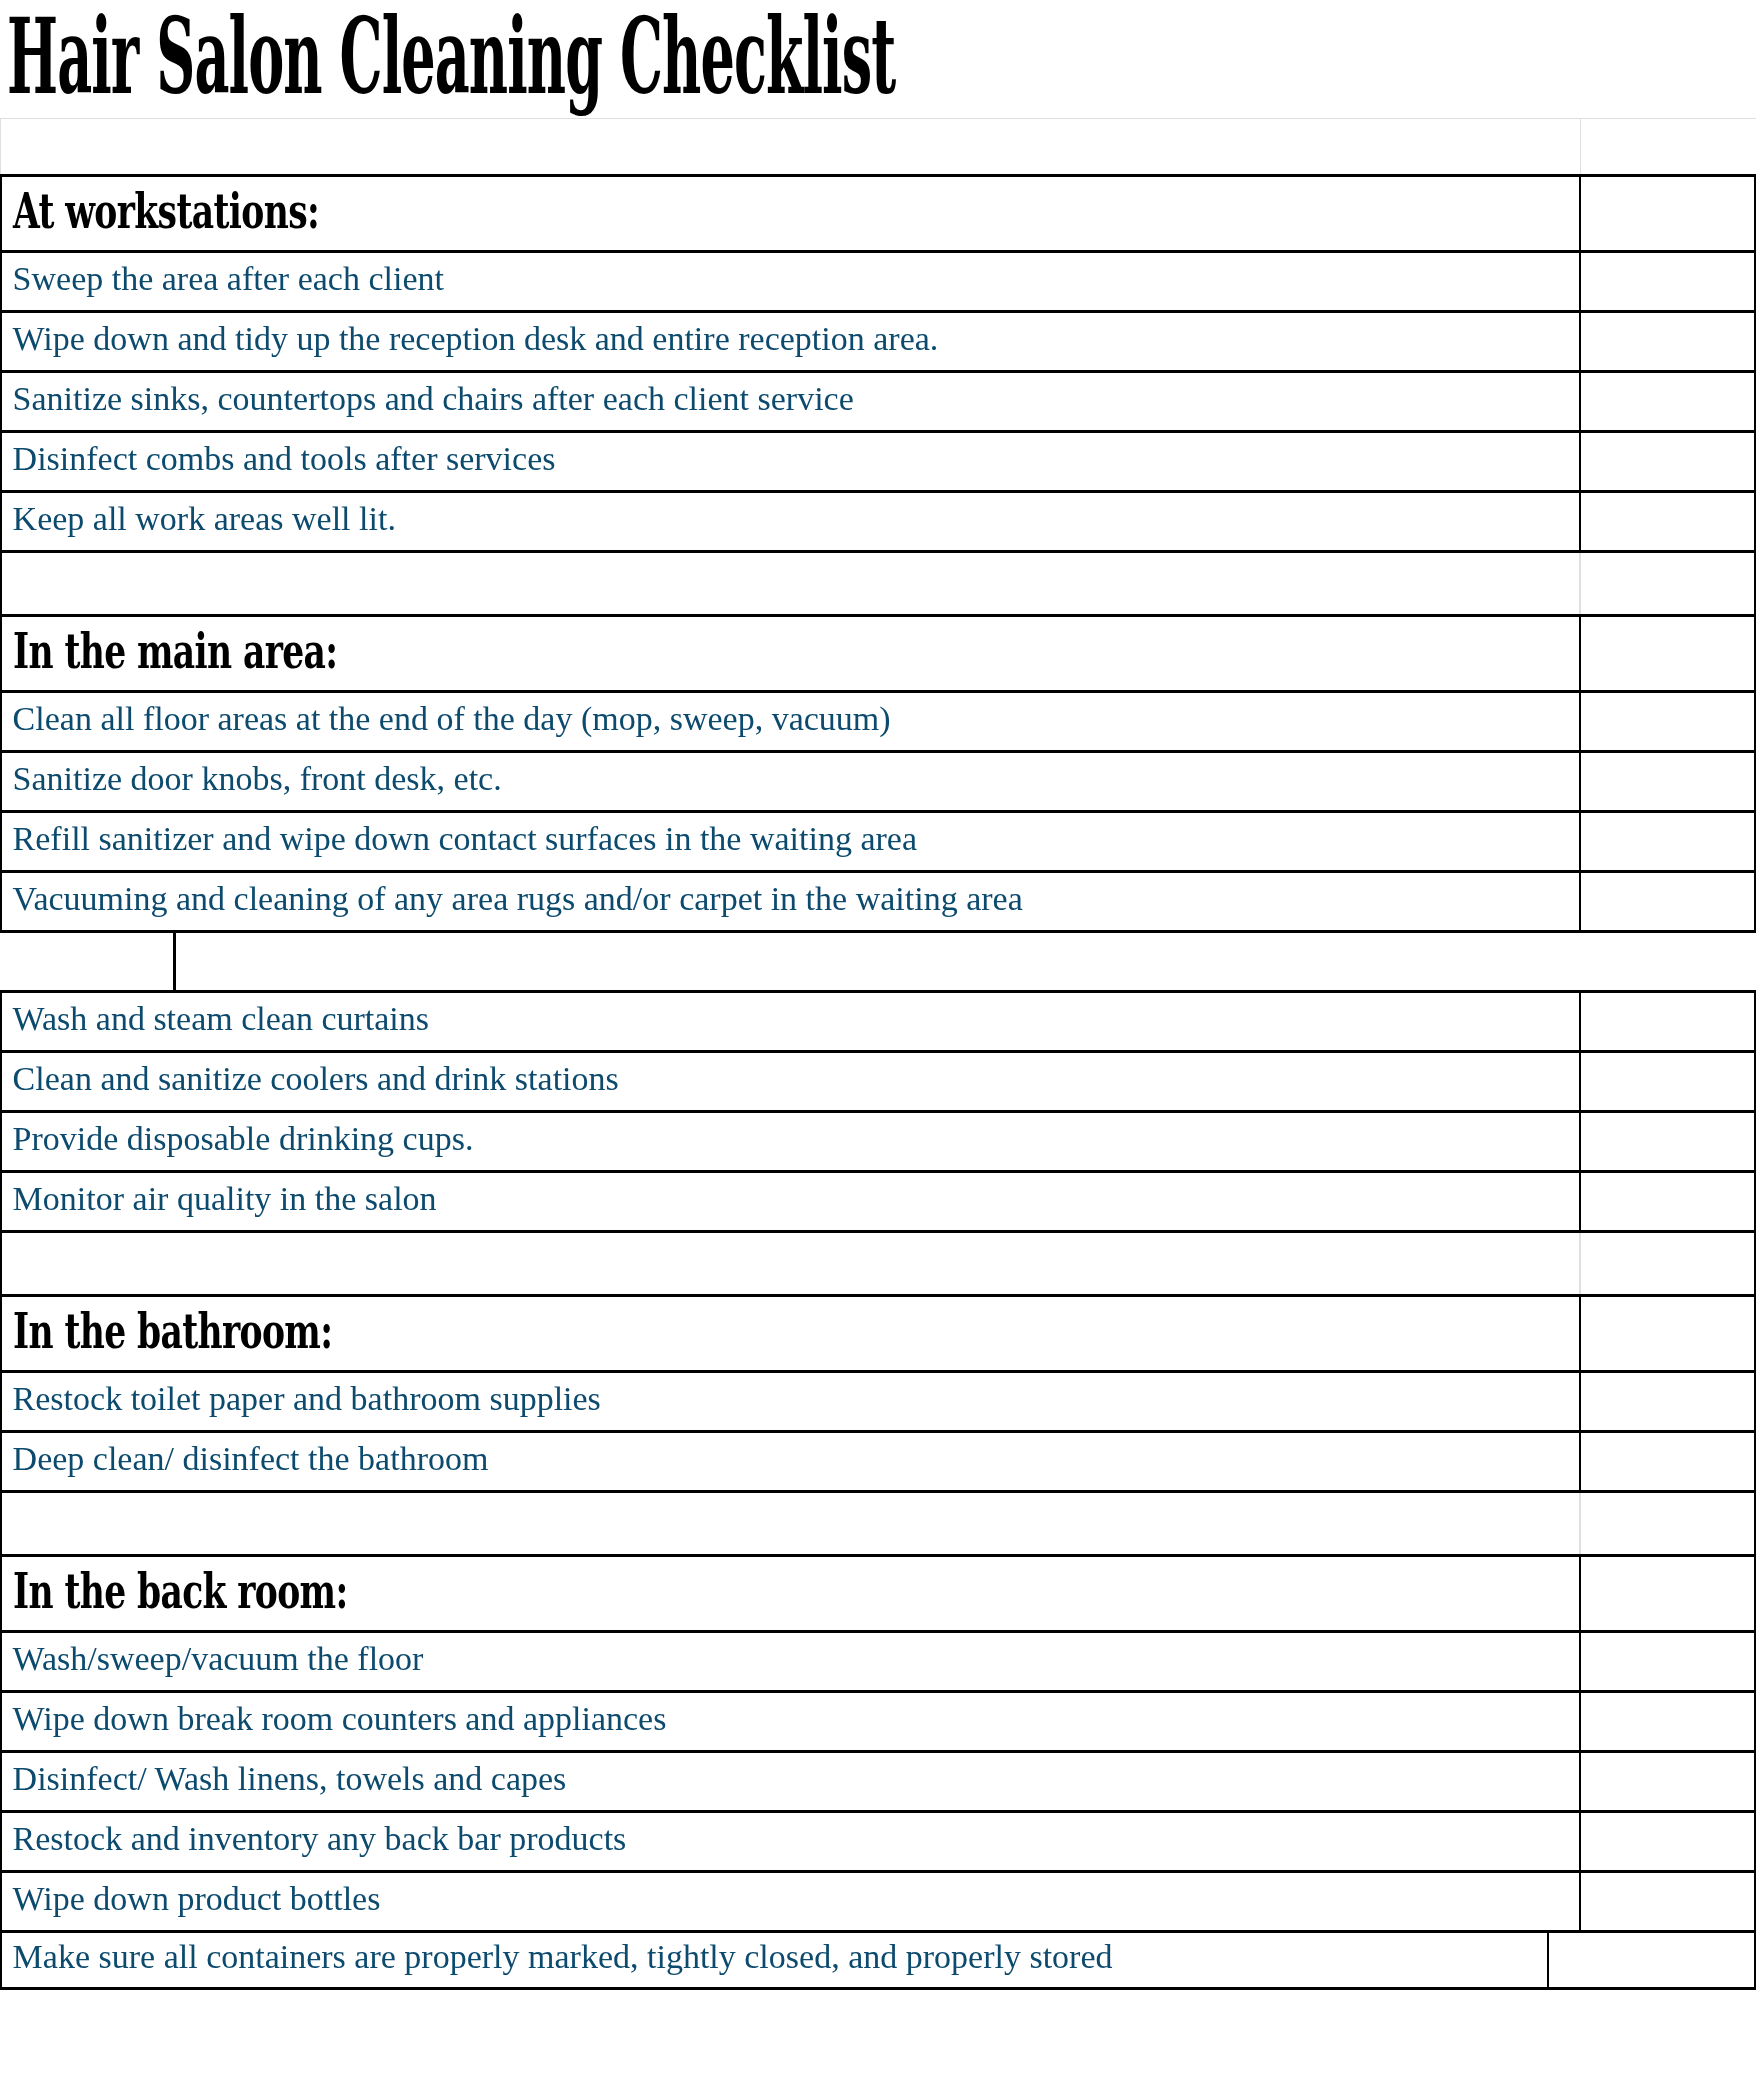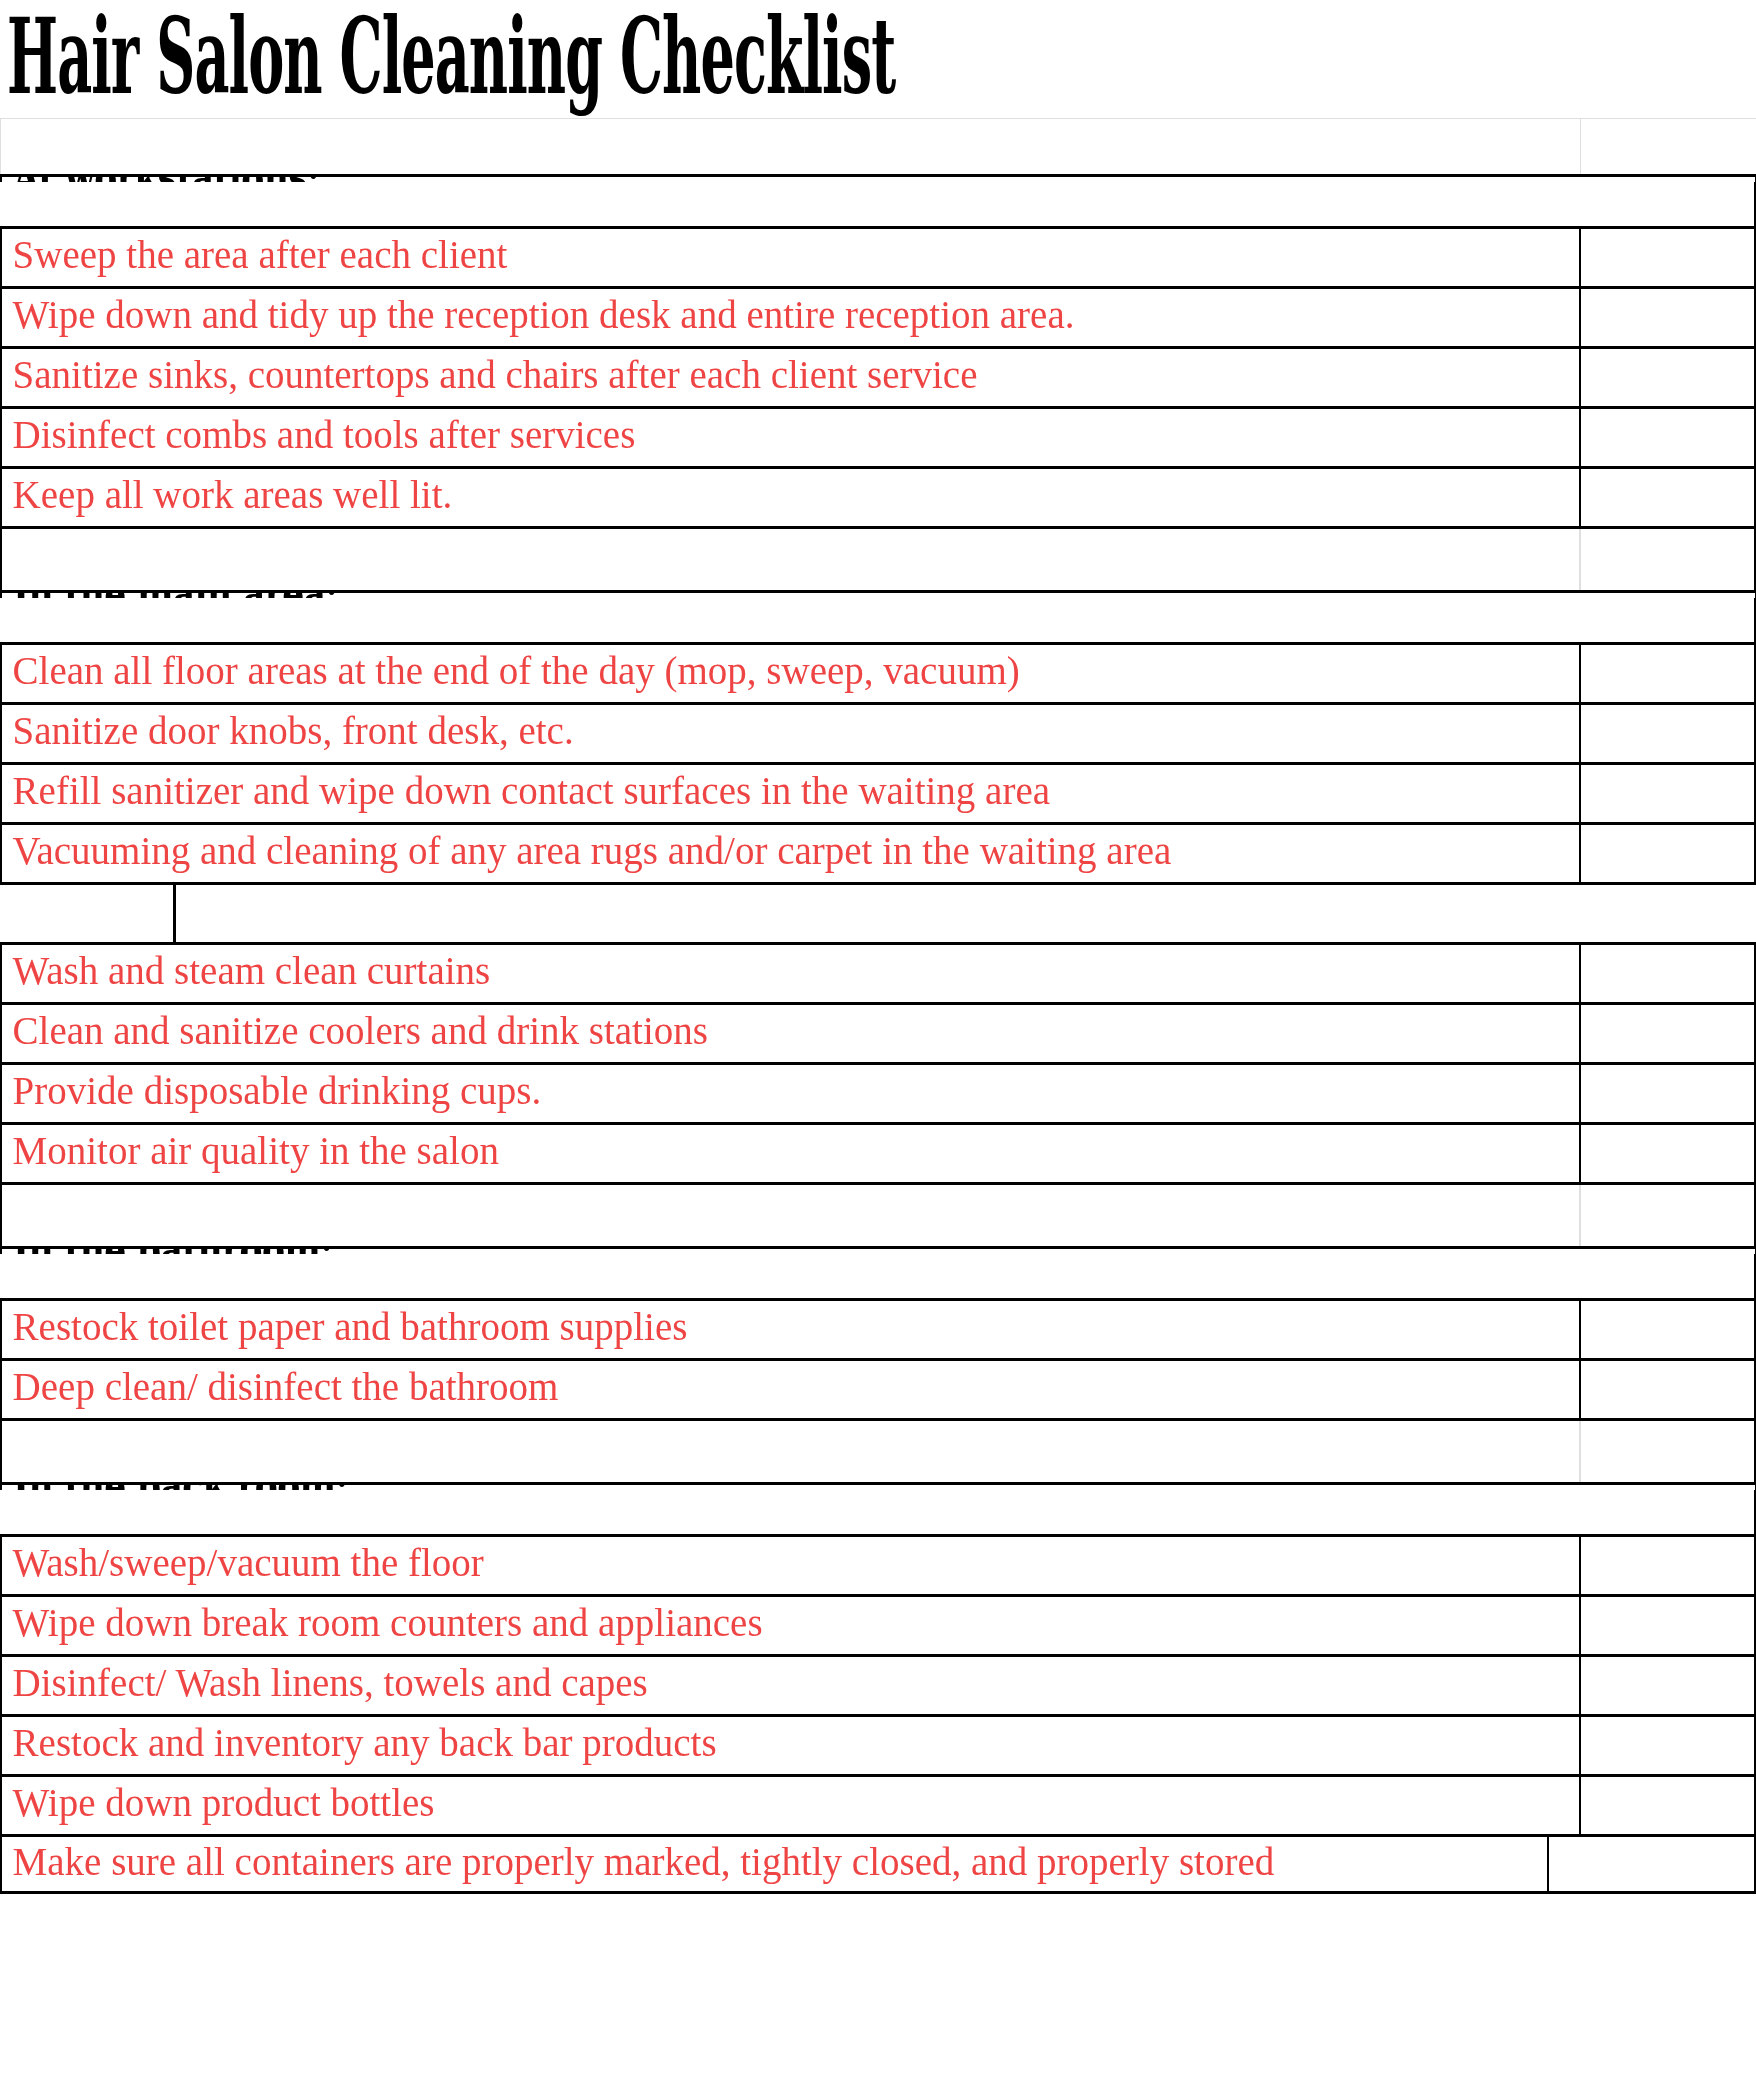--- a/index.html
+++ b/index.html
@@ -57,21 +57,21 @@
     padding-bottom: 5.3px;
     border-left: 2.6px solid #000000;
     border-right: 2.6px solid #000000;
     overflow: hidden;
   }
   .cell.box {
     flex: 0 0 176px;
     border-right: 3.5px solid #000000;
   }
   
-  .row.header { height: 52px; flex-direction: column; }
+  .row.header { height: 76px; }
   .row.item   { height: 60px; }
   .row.spacer-mid { height: 64px; }
   .row.spacer-top {
     height: 56px;
     border-top: 1.8px solid #dfdfdf;
   }
   .row.spacer-top .cell.text {
     border-left: 1.8px solid #dfdfdf;
     border-right: 1.8px solid #dfdfdf;
   }
@@ -93,23 +93,23 @@
     color: #000000;
     transform: scaleX(0.72);
     transform-origin: left center;
     letter-spacing: -0.9px;
   }
   .item-txt {
     display: inline-block;
     white-space: nowrap;
     font-family: "Liberation Serif", serif;
     font-weight: normal;
-    font-size: 39px;
+    font-size: 34px;
     line-height: 1;
-    color: #ef4444;
+    color: #0c4a6e;
     letter-spacing: 0px;
   }
 </style>
 </head>
 <body>
 
 <div class="title-area">
   <span class="title-txt">Hair Salon Cleaning Checklist</span>
 </div>
 

